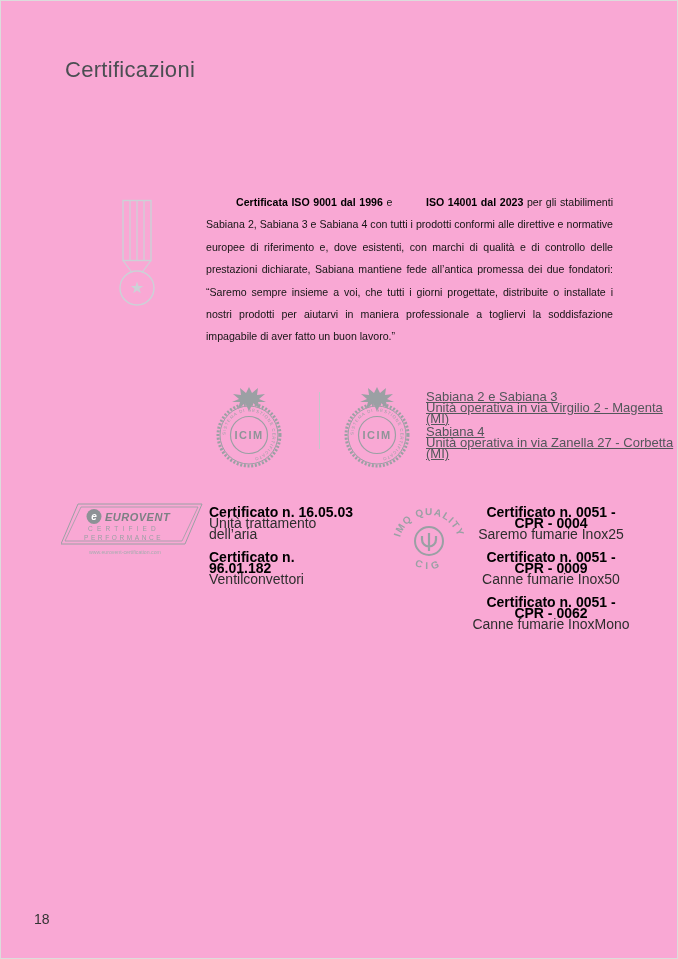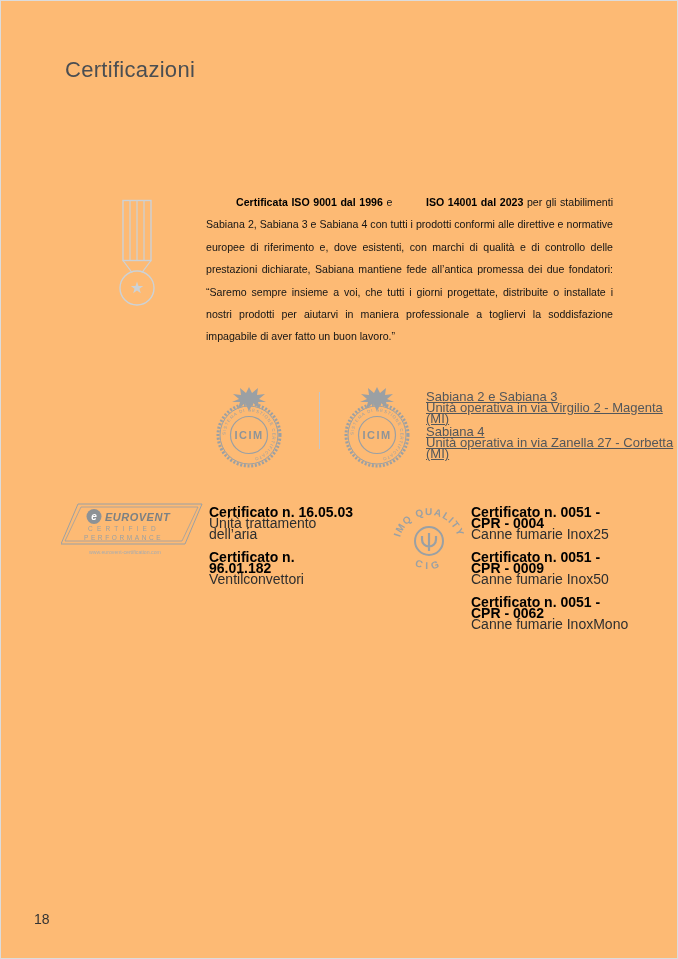--- a/index.html
+++ b/index.html
@@ -1,19 +1,19 @@
 <!DOCTYPE html>
 <html><head>
 <meta charset="utf-8">
 <style>
   html,body { margin:0; padding:0; background:#f3f3f3; }
   body { font-family:"Liberation Sans", sans-serif; }
   .page {
     position:relative; width:678px; height:959px; margin:0 auto;
-    background:#fdba74; border:1px solid #dcdcdc; box-sizing:border-box; overflow:hidden;
+    background:#f9a8d4; border:1px solid #dcdcdc; box-sizing:border-box; overflow:hidden;
   }
   .title {
     position:absolute; left:64px; top:56px; margin:0;
     font-size:22px; font-weight:normal; color:#4a4e52; letter-spacing:0.3px;
   }
   .medal { position:absolute; left:112px; top:198px; }
   .intro {
     position:absolute; left:205px; top:190px; width:407px; margin:0;
     font-size:10.6px; line-height:22.4px; color:#141414; text-align:justify;
   }
@@ -24,21 +24,21 @@
   .icim-divider { position:absolute; left:318px; top:391px; width:1px; height:57px; background:#c3c7ca; }
   .sites {
     position:absolute; left:425px; top:391px;
     font-size:13px; line-height:10.8px; color:#53575b;text-decoration:underline;
   }
   .site { margin-bottom:3px; }
   .eurovent-logo { position:absolute; left:60px; top:502px; }
   .imq-logo { position:absolute; left:386px; top:498px; }
   .cert-col { position:absolute; font-size:14px; line-height:11px; color:#222; }
   .cert-col.ev { left:208px; top:506px; width:150px; }
-  .cert-col.imq { left:470px; top:506px; width:160px; }
+  .cert-col.imq { left:470px; top:506px; width:160px;text-align:center; }
   .cert { margin-bottom:12px; }
   .cert .num { font-weight:bold; color:#000; }
   .cert .desc { color:#2e2e2e; }
   .page-number {
     position:absolute; left:33px; top:910px;
     font-size:14px; color:#333;
   }
 </style>
 </head>
 <body>
@@ -126,21 +126,21 @@
     </defs>
     <text font-size="10" font-weight="bold" fill="#9aa0a4" letter-spacing="1.2" text-anchor="middle"><textPath href="#imqTopArc" startOffset="50%">IMQ QUALITY</textPath></text>
     <text font-size="10" font-weight="bold" fill="#9aa0a4" letter-spacing="4" text-anchor="middle"><textPath href="#imqBottomArc" startOffset="50%">CIG</textPath></text>
     <circle cx="42" cy="42" r="14" fill="none" stroke="#9aa0a4" stroke-width="2"></circle>
     <path d="M42,34 V52 M35,37 v3.5 a7,7 0 0 0 14,0 V37" fill="none" stroke="#9aa0a4" stroke-width="2.2"></path>
   </svg>
 
   <div class="cert-col imq">
     <div class="cert">
       <div class="num">Certificato n. 0051 - CPR - 0004</div>
-      <div class="desc">Canne fumarie Inox25</div>
+      <div class="desc">Saremo fumarie Inox25</div>
     </div>
     <div class="cert">
       <div class="num">Certificato n. 0051 - CPR - 0009</div>
       <div class="desc">Canne fumarie Inox50</div>
     </div>
     <div class="cert">
       <div class="num">Certificato n. 0051 - CPR - 0062</div>
       <div class="desc">Canne fumarie InoxMono</div>
     </div>
   </div>

